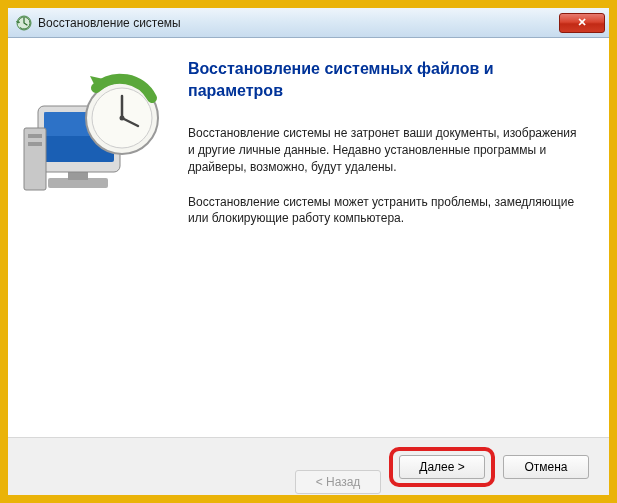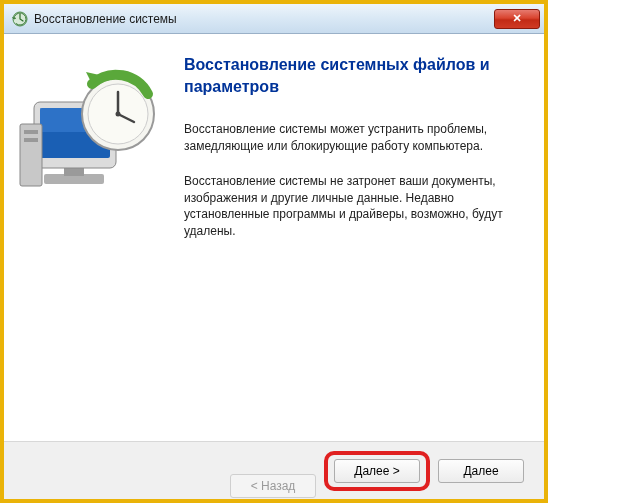--- a/index.html
+++ b/index.html
@@ -7,23 +7,23 @@
     margin: 0;
     padding: 0;
     font-family: "Segoe UI", Tahoma, sans-serif;
     font-size: 12px;
     background: #fff;
     width: 617px;
     height: 503px;
     overflow: hidden;
   }
   .outer {
-    width: 548px;
+    width: 617px;
     height: 503px;
-    border: 4px solid #eab308;
+    border: 8px solid #eab308;
     background: #14b8a6;
   }
   .titlebar {
     height: 30px;
     background: linear-gradient(to bottom, #eef5fb 0%, #d9e8f5 50%, #c8dcee 100%);
     display: flex;
     align-items: center;
     padding: 0 4px 0 8px;
     border-bottom: 1px solid #9ab0c7;
   }
@@ -163,27 +163,27 @@
           <line x1="102" y1="50" x2="102" y2="28" stroke="#444" stroke-width="2.5" stroke-linecap="round"></line>
           <line x1="102" y1="50" x2="118" y2="58" stroke="#444" stroke-width="2.5" stroke-linecap="round"></line>
           <circle cx="102" cy="50" r="2.5" fill="#444"></circle>
 
           <path d="M 76 20 A 36 36 0 0 1 132 30" stroke="#5aa83a" stroke-width="10" fill="none" stroke-linecap="round"></path>
           <path d="M 76 20 l -6 -12 l 18 4 z" fill="#5aa83a"></path>
         </svg>
       </div>
       <div class="text-col">
         <h1 class="heading">Восстановление системных файлов и параметров</h1>
+        <p class="para">Восстановление системы не затронет ваши документы, изображения и другие личные данные. Недавно установленные программы и драйверы, возможно, будут удалены.</p>
         <p class="para">Восстановление системы может устранить проблемы, замедляющие или блокирующие работу компьютера.</p>
-        <p class="para">Восстановление системы не затронет ваши документы, изображения и другие личные данные. Недавно установленные программы и драйверы, возможно, будут удалены.</p>
       </div>
     </div>
   </div>
 
   <div class="footer">
     <button class="btn" disabled="">&lt; Назад</button>
     <span class="highlight-wrap">
       <button class="btn">Далее &gt;</button>
     </span>
-    <button class="btn">Далее</button>
+    <button class="btn">Отмена</button>
   </div>
 
 </div>
 
 </body></html>

